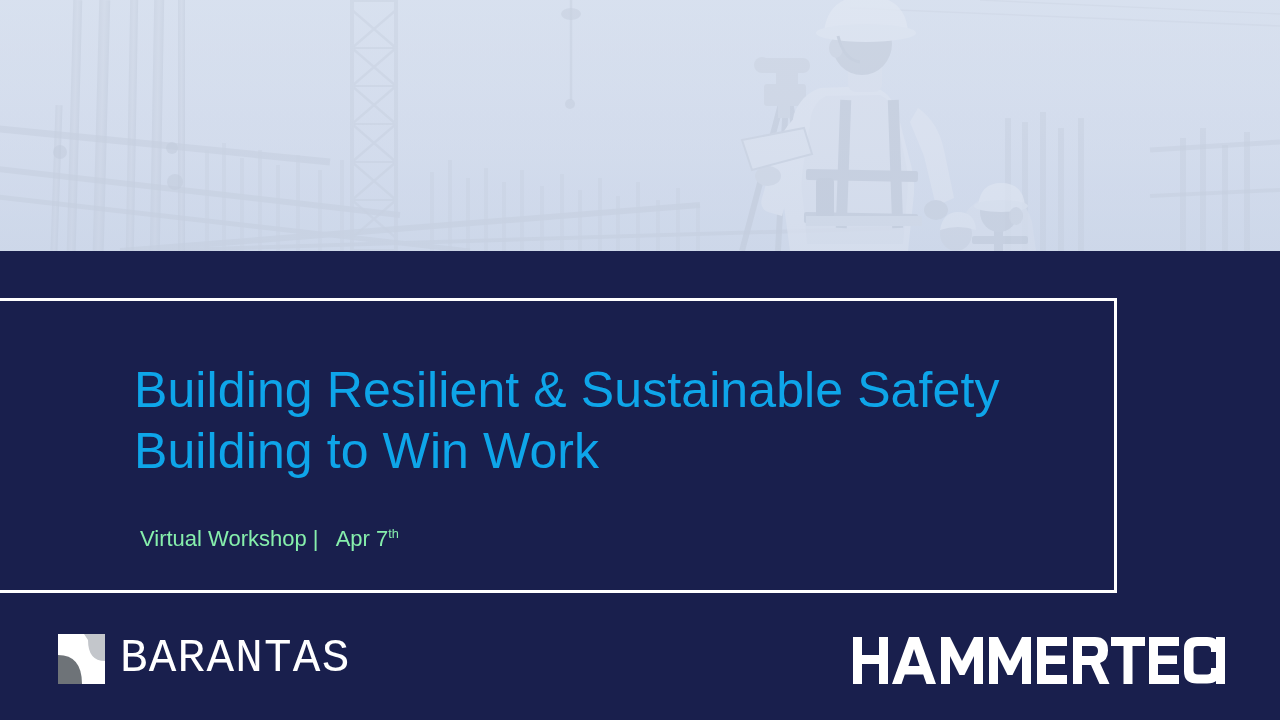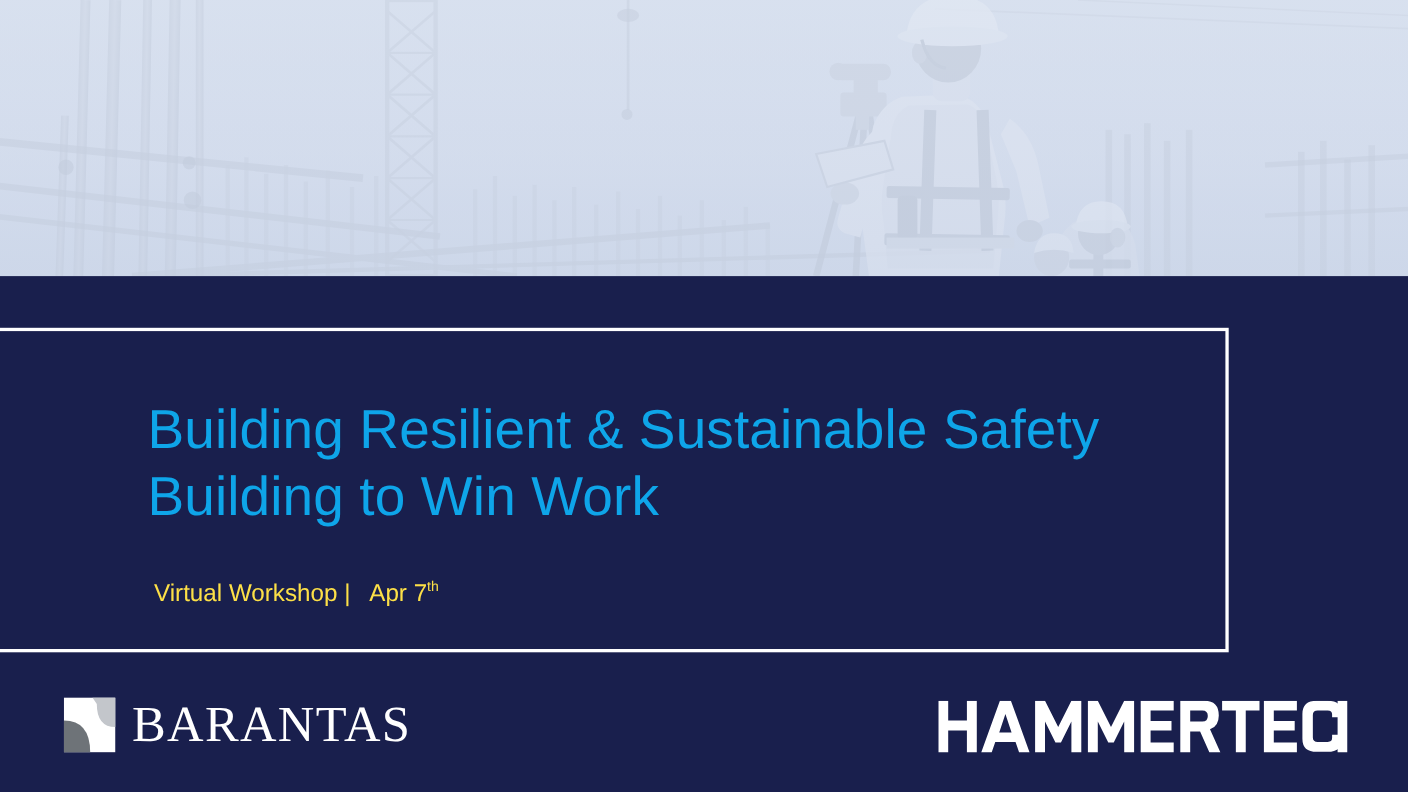--- a/index.html
+++ b/index.html
@@ -59,21 +59,21 @@
     font-size: 50px;
     line-height: 61px;
     font-weight: 400;
     letter-spacing: 0.1px;
   }
 
   .subtitle {
     position: absolute;
     left: 140px;
     top: 524px;
-    color: #fde047;
+    color: #86efac;
     font-size: 22px;
     line-height: 30px;
     font-weight: 400;
     white-space: pre;
     text-align: center;
   }
   .subtitle sup {
     font-size: 0.58em;
     vertical-align: super;
     line-height: 0;
@@ -88,21 +88,21 @@
     align-items: center;
   }
   .barantas-mark {
     width: 47px;
     height: 50px;
     display: block;
   }
   .barantas-word {
     margin-left: 15px;
     color: #ffffff;
-    font-family: Liberation Serif, serif;
+    font-family: Liberation Mono, monospace;
     font-size: 46px;
     line-height: 46px;
     letter-spacing: 1.2px;
     font-weight: 400;
   }
 
   
   .hammertech {
     position: absolute;
     left: 853px;

